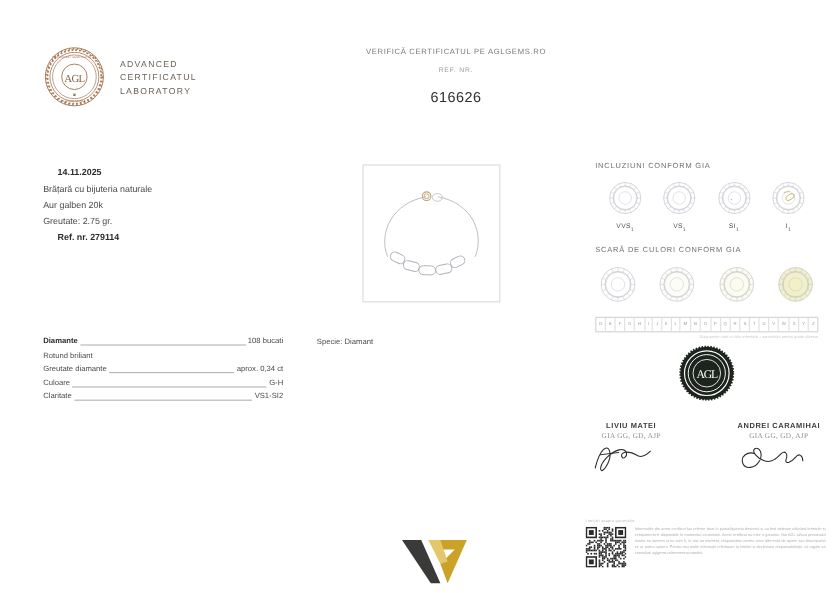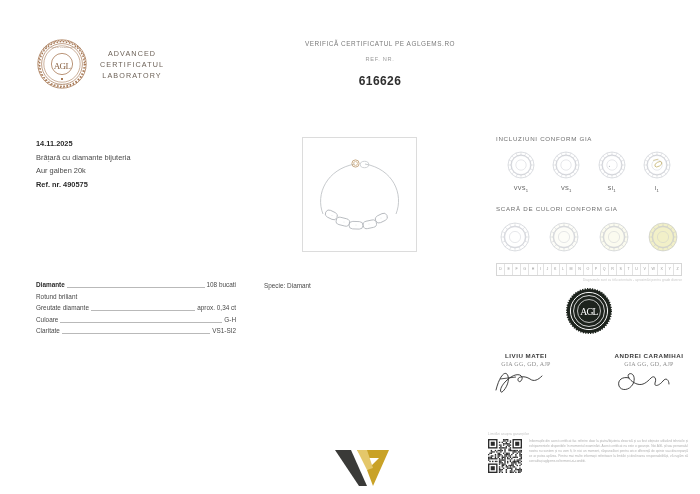--- a/index.html
+++ b/index.html
@@ -30,21 +30,20 @@
     width: 52px; height: 52px;
     position: relative;
     flex: 0 0 auto;
   }
   .brand-text {
     font-size: 7.2px;
     letter-spacing: 1.1px;
     line-height: 11px;
     color: #6d6258;
     font-weight: 400;
-    text-align: center;
   }
   .brand-text div { white-space: nowrap; }
 
   .header-center {
     position: absolute;
     left: 250px; top: 10px;
     width: 260px;
     text-align: center;
   }
   .verify-line {
@@ -53,21 +52,21 @@
     color: #7a7a7a;
   }
   .ref-label {
     font-size: 5.6px;
     letter-spacing: 0.7px;
     color: #9a9a9a;
     margin-top: 9px;
   }
   .ref-number {
     font-size: 12px;
-    font-weight: bold;
+    font-weight: normal;
     color: #2e2e2e;
     margin-top: 12px;
     letter-spacing: 0.4px;
   }
 
   
   .bar {
     height: 13px;
     background: linear-gradient(to right, #c2956f 0%, #cfa headers 0%, #d3a87f 30%, #e8cdb4 62%, #f6ece1 85%, #ffffff 100%);
     display: flex;
@@ -88,21 +87,21 @@
   .col-right { position: absolute; left: 496px; width: 186px; }
 
   
   .descriere { top: 110px; }
   .descriere-body {
     margin-top: 14px;
     font-size: 7.4px;
     line-height: 13.5px;
     color: #4a4a4a;
   }
-  .descriere-body .b { font-weight: bold; color: #2b2b2b; }
+  .descriere-body .b { font-weight: bold; color: #2b2b2b; margin-left: 12px; }
 
   
   .informatii { top: 255px; }
   .info-table {
     margin-top: 11px;
     font-size: 6.4px;
     color: #4a4a4a;
   }
   .info-row {
     display: flex;
@@ -283,23 +282,24 @@
     <div class="ref-number">616626</div>
   </div>
 </div>
 
 <div class="col-left descriere">
   <div class="bar">
     <span>DESCRIERE</span>
   </div>
   <div class="descriere-body">
     <div class="b">14.11.2025</div>
-    <div>Brățară cu diamante bijuteria</div>
+    <div>Brățară cu bijuteria naturale</div>
     <div>Aur galben 20k</div>
-    <div class="b">Ref. nr. 490575</div>
+    <div>Greutate: 2.75 gr.</div>
+    <div class="b">Ref. nr. 279114</div>
   </div>
 </div>
 
 <div class="col-left informatii">
   <div class="bar">
     <span>INFORMAȚII</span>
   </div>
   <div class="info-table" id="info-table">
       <div class="info-row">
         <span class="k bold">Diamante</span>

